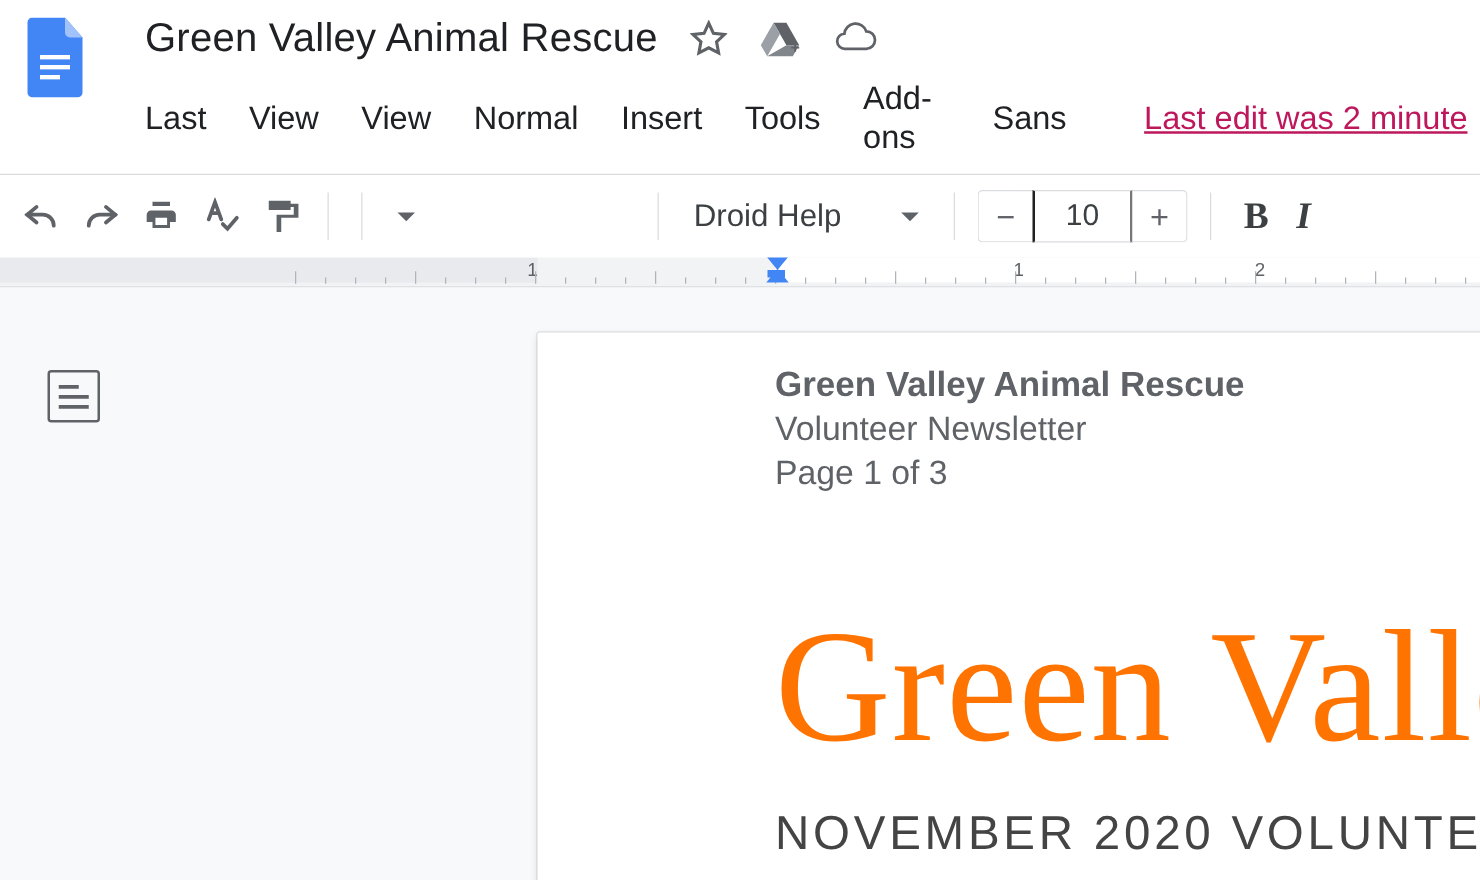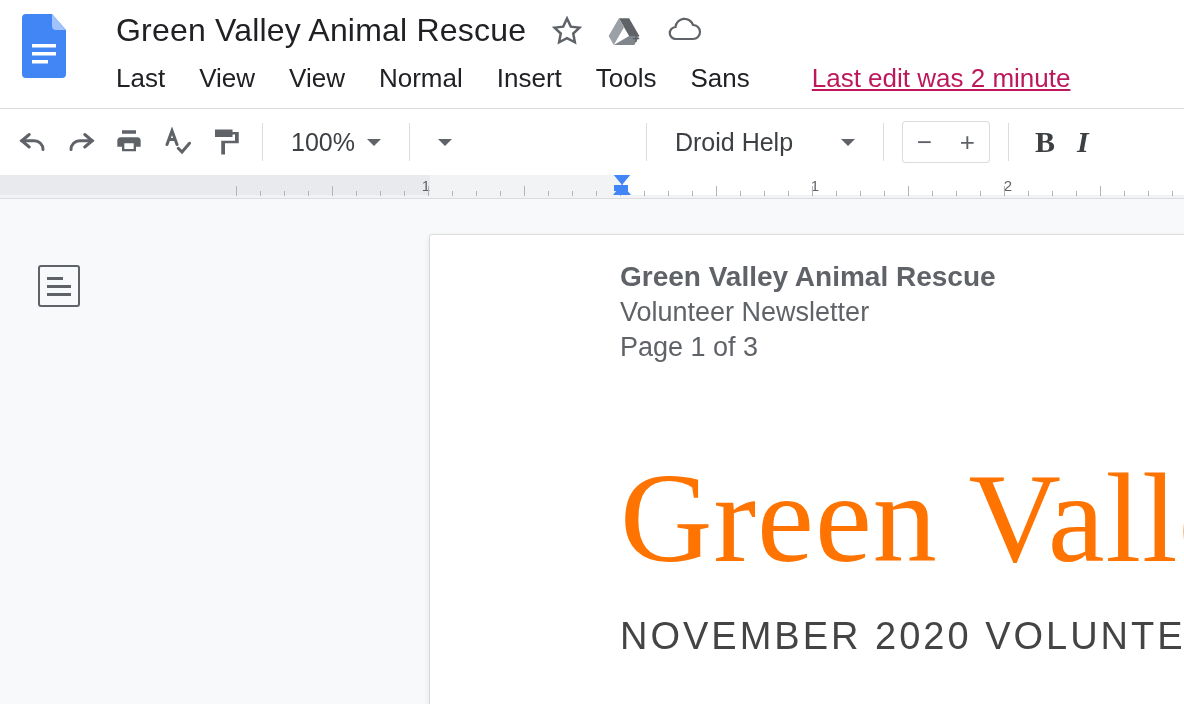--- a/index.html
+++ b/index.html
@@ -101,20 +101,21 @@
             </svg>
         </span>
       </div>
       <div class="menubar">
         <span class="menu-item">Last</span>
         <span class="menu-item">View</span>
         <span class="menu-item">View</span>
         <span class="menu-item">Normal</span>
         <span class="menu-item">Insert</span>
         <span class="menu-item">Tools</span>
+        <span class="menu-item">Add-ons</span>
         <span class="menu-item">Sans</span>
         <span class="last-edit">Last edit was 2 minute</span>
       </div>
     </div>
   </div>
 
   <div class="divider"></div>
 
   <div class="toolbar">
     <div class="tb-btn">
@@ -140,39 +141,36 @@
           <path d="M13 17l3 3 6-7"></path>
         </svg>
     </div>
     <div class="tb-btn">
       <svg width="30" height="30" viewBox="0 0 24 24" fill="#5f6368">
           <path d="M18 4V2H4v6h14V6h2v5H9v11h3V13h11V4Z"></path>
         </svg>
     </div>
     <div class="tb-sep"></div>
 
-    <div class="tb-dd">
-      <span>100%</span>
-      <span class="caret"></span>
-    </div>
     <div class="tb-sep"></div>
 
     <div class="tb-dd" style="min-width:200px; justify-content:space-between;">
       <span class="caret"></span>
     </div>
     <div class="tb-sep"></div>
 
     <div class="tb-dd" style="min-width:200px; justify-content:space-between;">
       <span>Droid Help</span>
       <span class="caret"></span>
     </div>
     <div class="tb-sep"></div>
 
     <div class="spin-group">
       <div class="spin-btn left">−</div>
+      <input class="spin-val" value="10" style="">
       <div class="spin-btn right">+</div>
     </div>
     <div class="tb-sep"></div>
 
     <span class="bold-b">B</span>
     <span class="italic-i">I</span>
   </div>
 
   <div class="ruler">
     <div class="ruler-inner">

